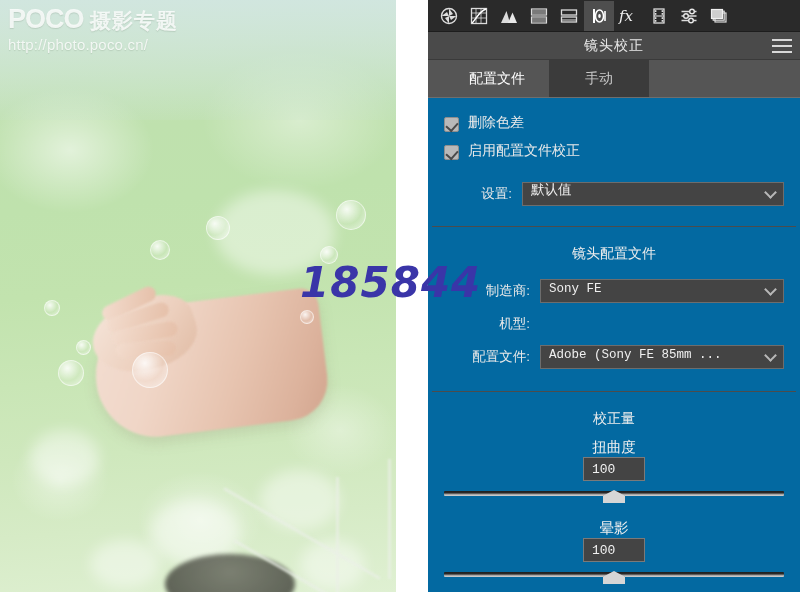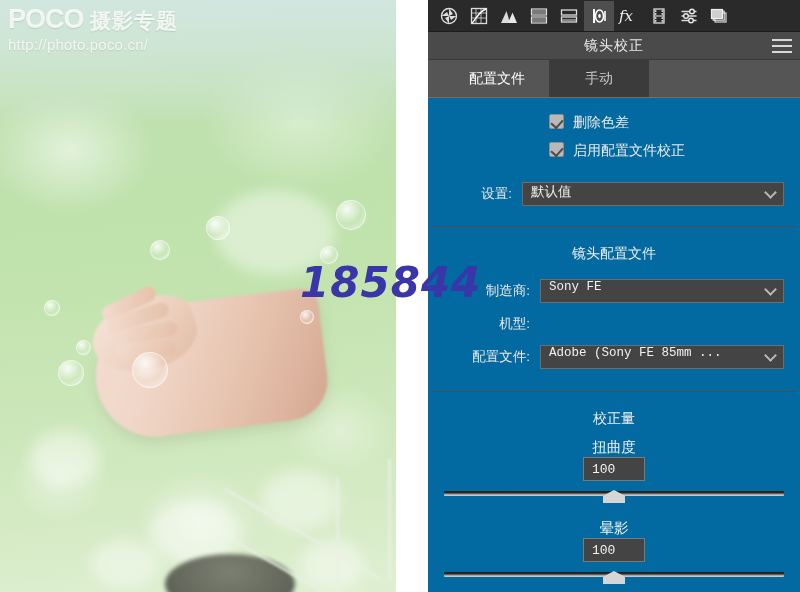--- a/index.html
+++ b/index.html
@@ -108,36 +108,36 @@
   #tabs { display:flex; height:38px; background:#555555; position:relative; align-items:stretch;padding-left:17px; }
   .tab { display:flex; align-items:center; justify-content:center; font-size:14px;
          padding:0 24px; cursor:pointer; color:#e3e3e3; min-width:100px; }
   .tab.selected { background:#555555; color:#ffffff; }
   .tab.unselected { background:#3b3b3b; color:#c9c9c9; }
   #tabs .filler { flex:1; background:#555555; }
   #tabline { position:absolute; left:0; bottom:0; width:100%; height:1px; background:#6e6e6e; }
 
   .body { padding:0 16px; }
 
-  .checkrow { display:flex; align-items:flex-start; gap:9px; margin-left:105px; }
+  .checkrow { display:flex; align-items:flex-end; gap:9px; }
   .cbox {
     width:15px; height:15px; background:#b9b9b9; border:1px solid #8e8e8e;
     border-radius:2px; position:relative; cursor:pointer; flex:none;
   }
   .cbox::after {
     content:""; position:absolute; left:3px; top:2px; width:6px; height:9px;
     border:solid #4a4a4a; border-width:0 2px 2px 0; transform:rotate(42deg);
   }
   .checkrow .lbl { font-size:14px; color:#eaeaea; }
 
   .fieldrow { display:flex; align-items:center; gap:10px; }
   .fieldrow .flabel { font-size:13.5px; color:#e8e8e8; text-align:right; flex:none; }
   .select {
     flex:1; height:24px; background:#444444; border:1px solid #6d6d6d;
-    display:flex; align-items:flex-start; padding:0 8px; position:relative; cursor:pointer;
+    display:flex; align-items:flex-end; padding:6px 8px; position:relative; cursor:pointer;
     font-family:"Liberation Mono","DejaVu Sans Mono",monospace; font-size:12.5px; color:#f0f0f0;
   }
   .select.cn { font-family:"Liberation Sans",sans-serif; font-size:13.5px; }
   .select .chev {
     position:absolute; right:8px; top:50%; width:9px; height:9px; margin-top:-6px;
     border-right:2px solid #b8b8b8; border-bottom:2px solid #b8b8b8; transform:rotate(45deg);
   }
 
   .sep { height:1px; background:#6e6e6e; border-bottom:1px solid #4c4c4c; margin:0 4px; }
   .sectitle { text-align:center; font-size:14px; color:#ededed; }

